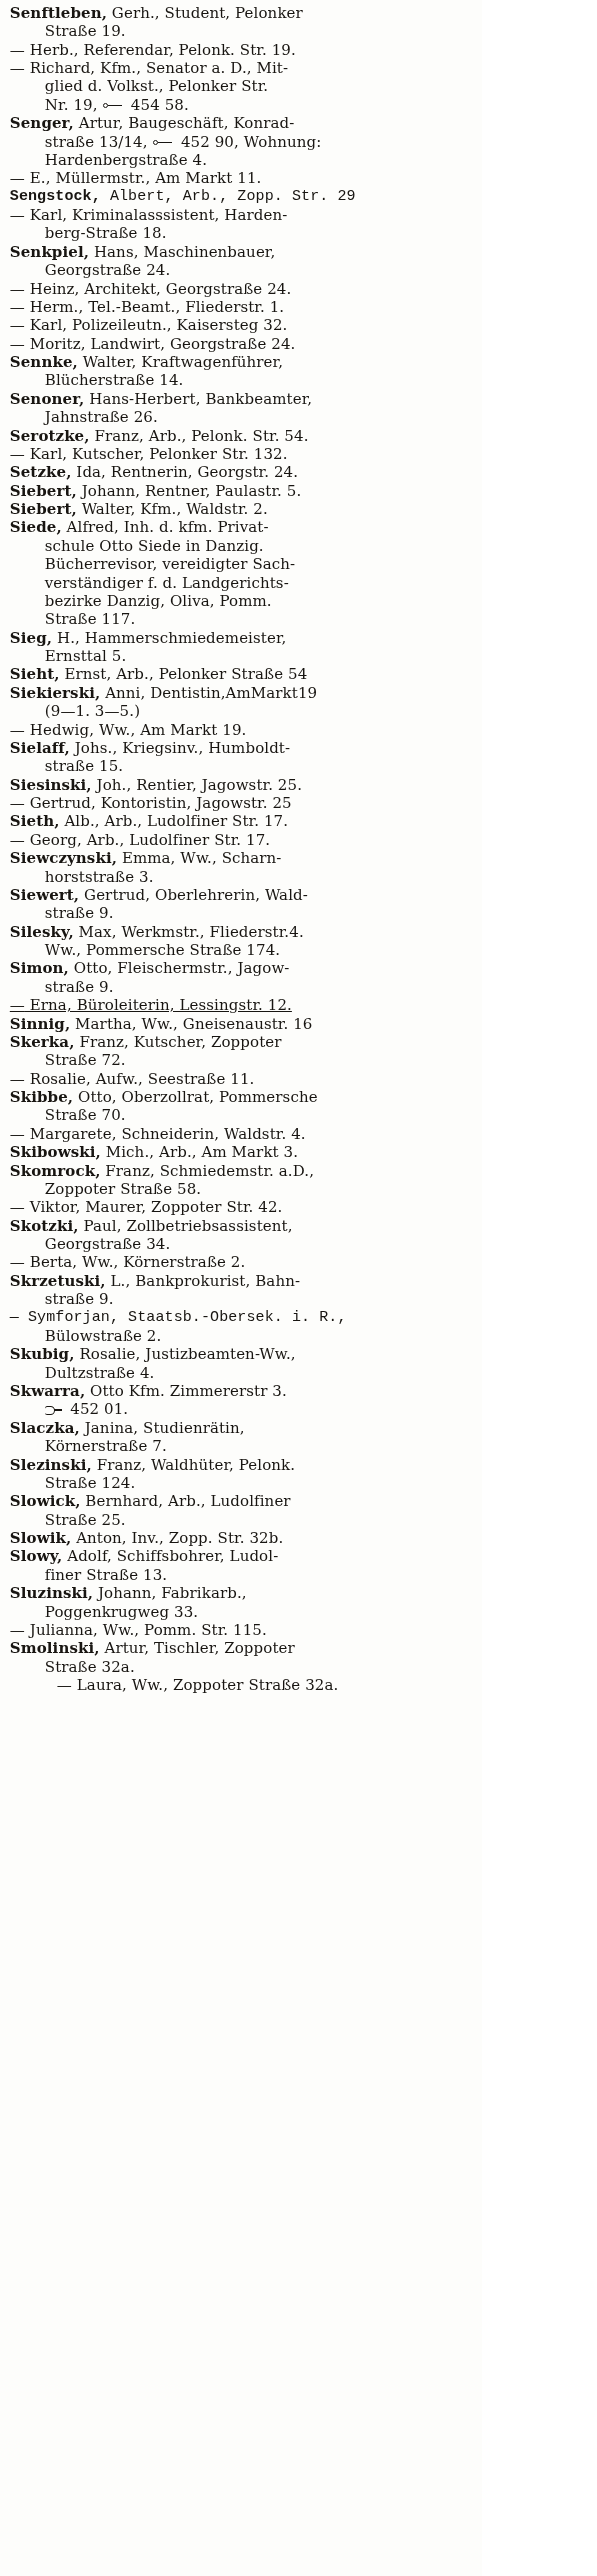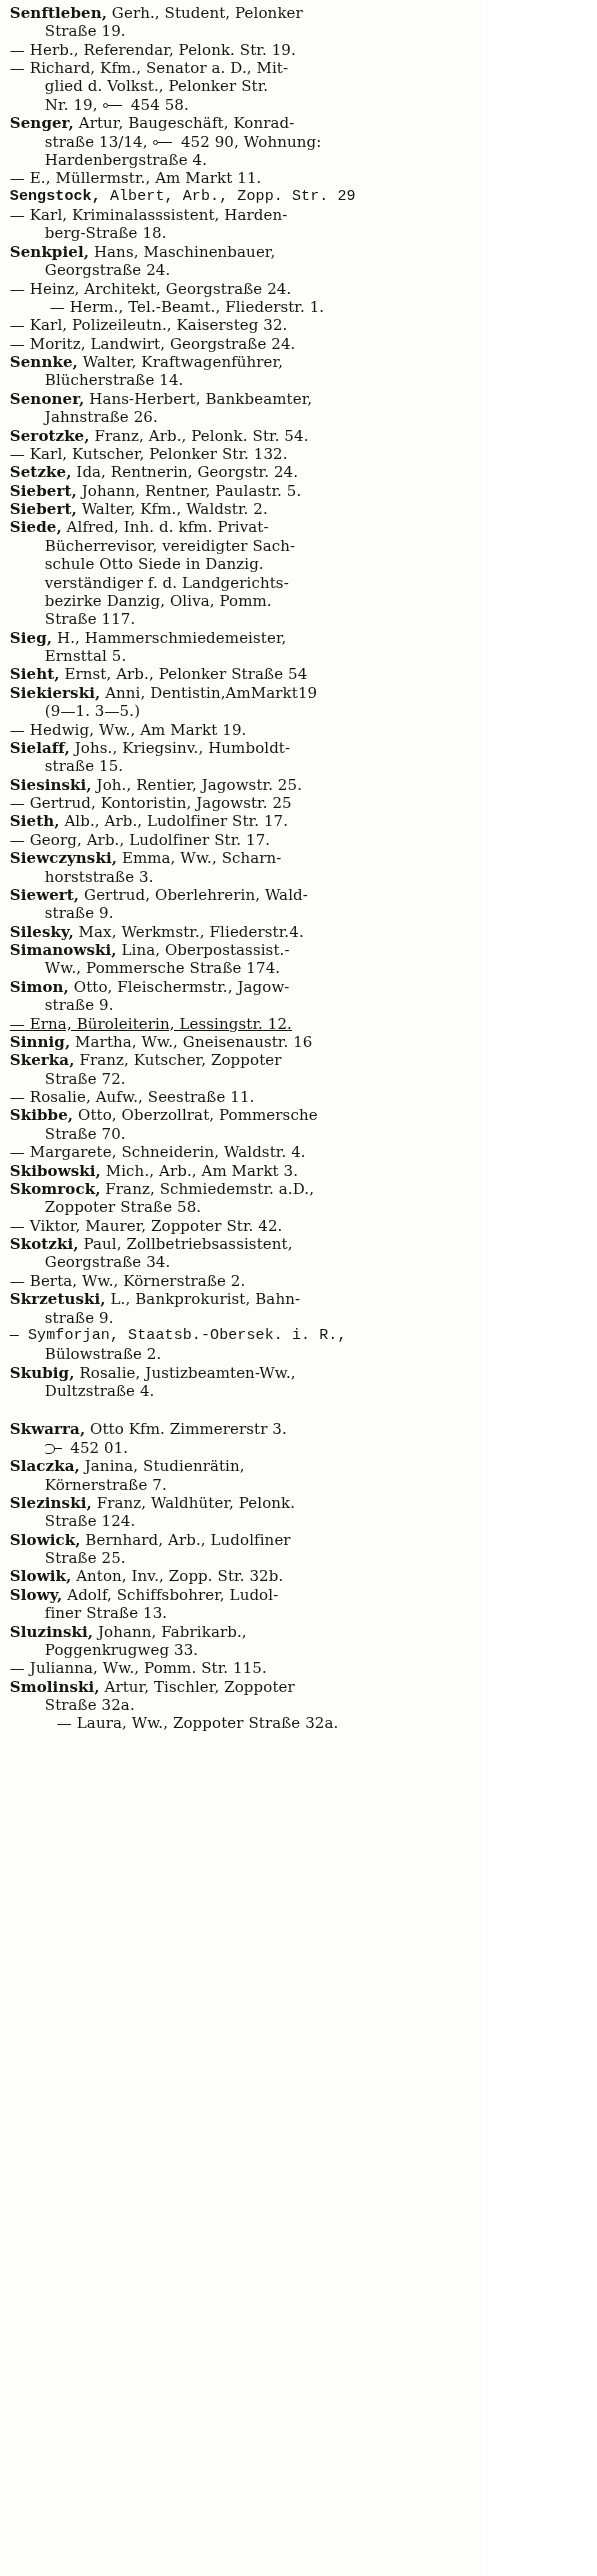--- a/index.html
+++ b/index.html
@@ -134,21 +134,21 @@
         <span class="cont" style="display: block;"><span>berg-Straße 18.</span></span>
       </div>
       <div class="entry">
         <span class="first" style="display: block;"><span class="name">Senkpiel,</span><span> Hans, Maschinenbauer,</span></span>
         <span class="cont" style="display: block;"><span>Georgstraße 24.</span></span>
       </div>
       <div class="entry">
         <span class="first" style="display: block;"><span class="dash">—</span><span> Heinz, Architekt, Georgstraße 24.</span></span>
       </div>
       <div class="entry">
-        <span class="first" style="display: block; margin-left: 40px;"><span class="dash">—</span><span> Herm., Tel.-Beamt., Fliederstr. 1.</span></span>
+        <span class="first" style="display: block;"><span class="dash">—</span><span> Herm., Tel.-Beamt., Fliederstr. 1.</span></span>
       </div>
       <div class="entry">
         <span class="first" style="display: block;"><span class="dash">—</span><span> Karl, Polizeileutn., Kaisersteg 32.</span></span>
       </div>
       <div class="entry">
         <span class="first" style="display: block;"><span class="dash">—</span><span> Moritz, Landwirt, Georgstraße 24.</span></span>
       </div>
       <div class="entry">
         <span class="first" style="display: block;"><span class="name">Sennke,</span><span> Walter, Kraftwagenführer,</span></span>
         <span class="cont" style="display: block;"><span>Blücherstraße 14.</span></span>
@@ -167,22 +167,22 @@
         <span class="first" style="display: block;"><span class="name">Setzke,</span><span> Ida, Rentnerin, Georgstr. 24.</span></span>
       </div>
       <div class="entry">
         <span class="first" style="display: block;"><span class="name">Siebert,</span><span> Johann, Rentner, Paulastr. 5.</span></span>
       </div>
       <div class="entry">
         <span class="first" style="display: block;"><span class="name">Siebert,</span><span> Walter, Kfm., Waldstr. 2.</span></span>
       </div>
       <div class="entry">
         <span class="first" style="display: block;"><span class="name">Siede,</span><span> Alfred, Inh. d. kfm. Privat-</span></span>
+        <span class="cont" style="display: block;"><span>schule Otto Siede in Danzig.</span></span>
         <span class="cont" style="display: block;"><span>Bücherrevisor, vereidigter Sach-</span></span>
-        <span class="cont" style="display: block;"><span>schule Otto Siede in Danzig.</span></span>
         <span class="cont" style="display: block;"><span>verständiger f. d. Landgerichts-</span></span>
         <span class="cont" style="display: block;"><span>bezirke Danzig, Oliva, Pomm.</span></span>
         <span class="cont" style="display: block;"><span>Straße 117.</span></span>
       </div>
       <div class="entry">
         <span class="first" style="display: block;"><span class="name">Sieg,</span><span> H., Hammerschmiedemeister,</span></span>
         <span class="cont" style="display: block;"><span>Ernsttal 5.</span></span>
       </div>
       <div class="entry">
         <span class="first" style="display: block;"><span class="name">Sieht,</span><span> Ernst, Arb., Pelonker Straße 54</span></span>
@@ -215,21 +215,20 @@
         <span class="cont" style="display: block;"><span>horststraße 3.</span></span>
       </div>
       <div class="entry">
         <span class="first" style="display: block;"><span class="name">Siewert,</span><span> Gertrud, Oberlehrerin, Wald-</span></span>
         <span class="cont" style="display: block;"><span>straße 9.</span></span>
       </div>
       <div class="entry">
         <span class="first" style="display: block;"><span class="name">Silesky,</span><span> Max, Werkmstr., Fliederstr.4.</span></span>
       </div>
       <div class="entry">
-        <span class="first" style="display: block;"><span class="name">Simanowski,</span><span> Lina, Oberpostassist.-</span></span>
         <span class="cont" style="display: block;"><span>Ww., Pommersche Straße 174.</span></span>
       </div>
       <div class="entry">
         <span class="first" style="display: block;"><span class="name">Simon,</span><span> Otto, Fleischermstr., Jagow-</span></span>
         <span class="cont" style="display: block;"><span>straße 9.</span></span>
       </div>
       <div class="entry">
         <span class="first" style="display: block; text-decoration: underline;"><span class="dash">—</span><span> Erna, Büroleiterin, Lessingstr. 12.</span></span>
       </div>
       <div class="entry">
@@ -272,21 +271,21 @@
       </div>
       <div class="entry">
         <span class="first" style="display: block; font-family: Liberation Mono, monospace;"><span class="dash">—</span><span> Symforjan, Staatsb.-Obersek. i. R.,</span></span>
         <span class="cont" style="display: block;"><span>Bülowstraße 2.</span></span>
       </div>
       <div class="entry">
         <span class="first" style="display: block;"><span class="name">Skubig,</span><span> Rosalie, Justizbeamten-Ww.,</span></span>
         <span class="cont" style="display: block;"><span>Dultzstraße 4.</span></span>
       </div>
       <div class="entry">
-        <span class="first" style="display: block; margin-top: 20px;"><span class="name">Skwarra,</span><span> Otto Kfm. Zimmererstr 3.</span></span>
+        <span class="first" style="display: block;"><span class="name">Skwarra,</span><span> Otto Kfm. Zimmererstr 3.</span></span>
         <span class="cont" style="display: block;"><span class="bell-icon"></span><span> 452 01.</span></span>
       </div>
       <div class="entry">
         <span class="first" style="display: block;"><span class="name">Slaczka,</span><span> Janina, Studienrätin,</span></span>
         <span class="cont" style="display: block;"><span>Körnerstraße 7.</span></span>
       </div>
       <div class="entry">
         <span class="first" style="display: block;"><span class="name">Slezinski,</span><span> Franz, Waldhüter, Pelonk.</span></span>
         <span class="cont" style="display: block;"><span>Straße 124.</span></span>
       </div>

